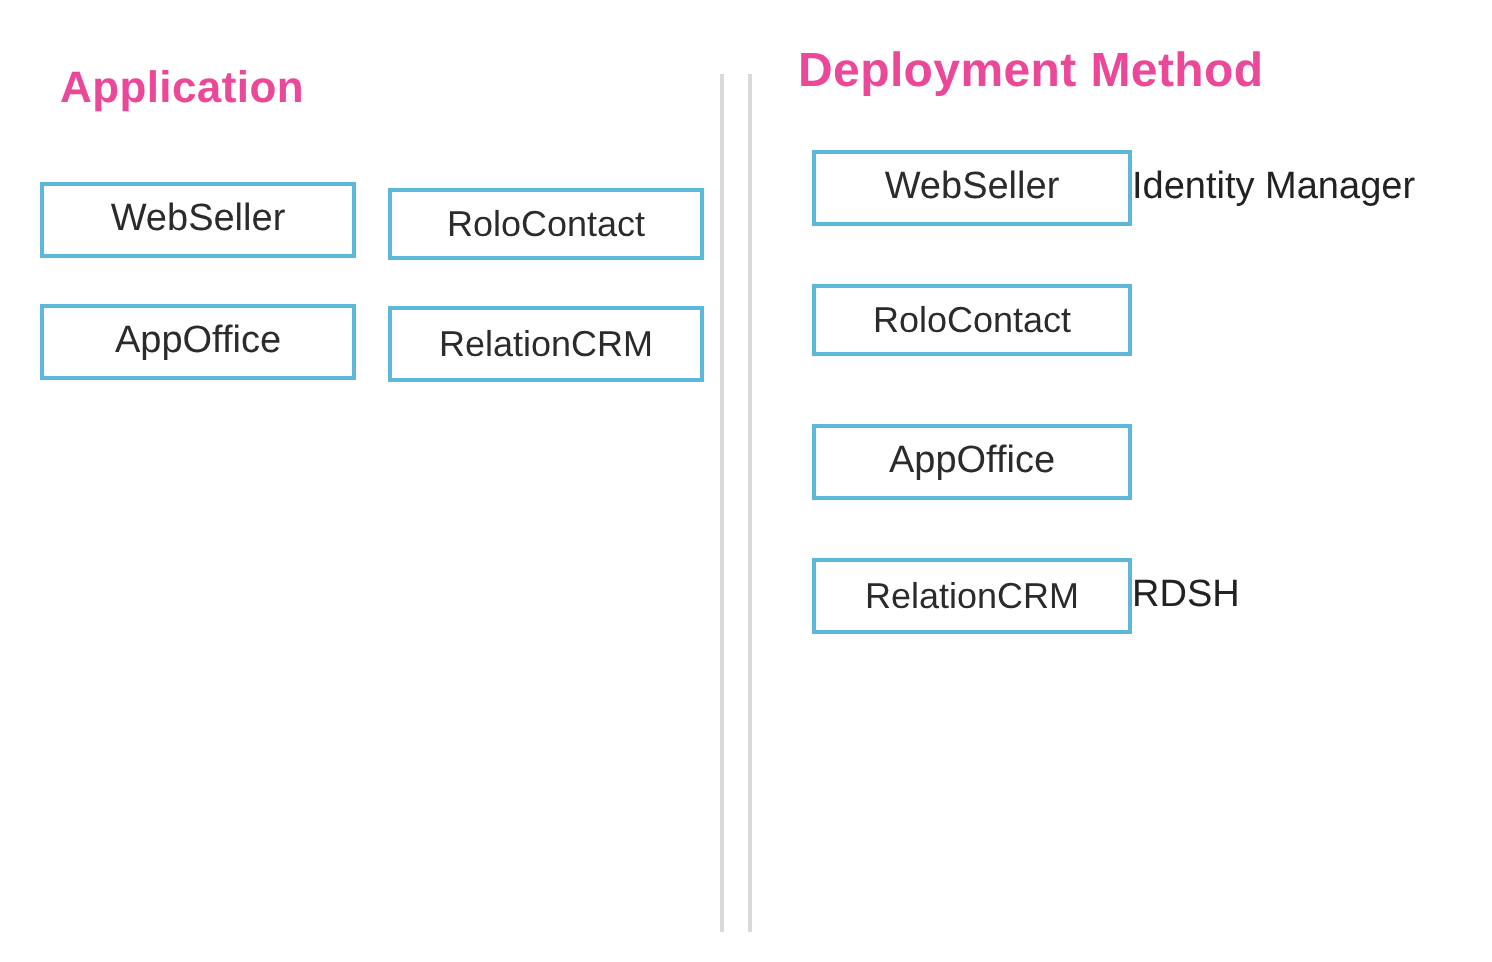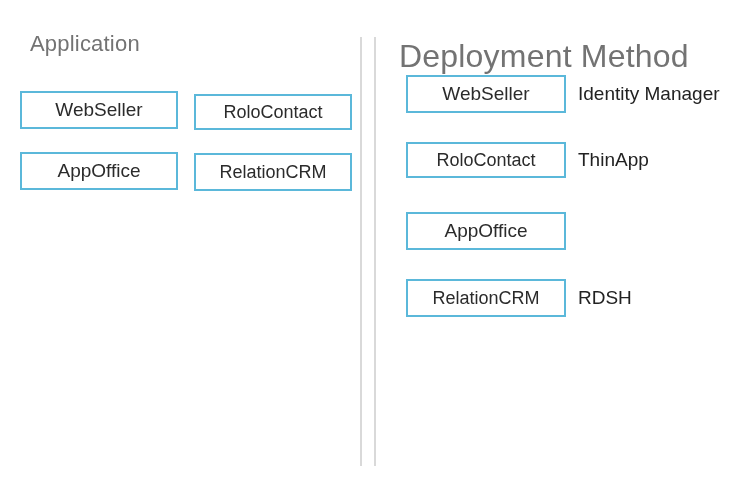--- a/index.html
+++ b/index.html
@@ -8,27 +8,27 @@
     font-family: "Liberation Sans", sans-serif;
     width: 746px; height: 481px;
     position: relative;
     overflow: hidden;
     color: #222;
   }
   .stage { position: absolute; inset: 0; width: 746px; height: 481px; }
 
   .heading {
     position: absolute;
-    font-weight: normal;
-    color: #737373;
+    font-weight: bold;
+    color: #ec4899;
     letter-spacing: 0.2px;
     white-space: nowrap;
   }
   .heading-left  { left: 30px;  top: 31px; font-size: 22px; }
-  .heading-right { left: 399px; top: 38px; font-size: 32px; }
+  .heading-right { left: 399px; top: 22px; font-size: 24px; }
 
   .tile {
     position: absolute;
     background: #ffffff;
     border: 2px solid #5bb8da;
     display: flex;
     align-items: center;
     justify-content: center;
     font-size: 19px;
     color: #2b2b2b;
@@ -68,21 +68,21 @@
   .match-row .tile {
     position: static;
     width: 160px;
     height: 38px;
     flex: 0 0 auto;
   }
   .row-2 .tile { height: 36px; font-size: 18px; }
   .row-4 .tile { font-size: 18px; }
 
   .method-label {
-    margin-left: 12px;
+    margin-left: 0;
     font-size: 19px;
     color: #222;
     white-space: nowrap;
   }
 </style>
 </head>
 <body>
 
 <div class="stage">
 
@@ -101,21 +101,20 @@
 
   <div class="heading heading-right">Deployment Method</div>
 
   <div class="match-row row-1">
     <div class="tile">WebSeller</div>
     <div class="method-label">Identity Manager</div>
   </div>
 
   <div class="match-row row-2">
     <div class="tile">RoloContact</div>
-    <div class="method-label">ThinApp</div>
   </div>
 
   <div class="match-row row-3">
     <div class="tile">AppOffice</div>
   </div>
 
   <div class="match-row row-4">
     <div class="tile">RelationCRM</div>
     <div class="method-label">RDSH</div>
   </div>

